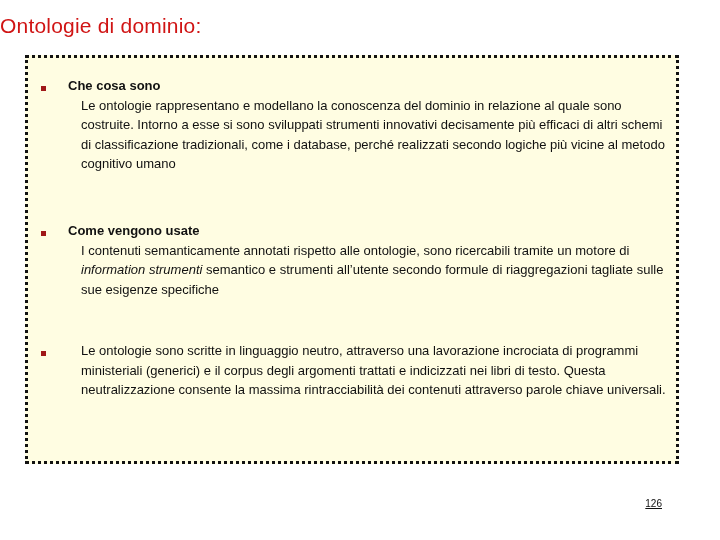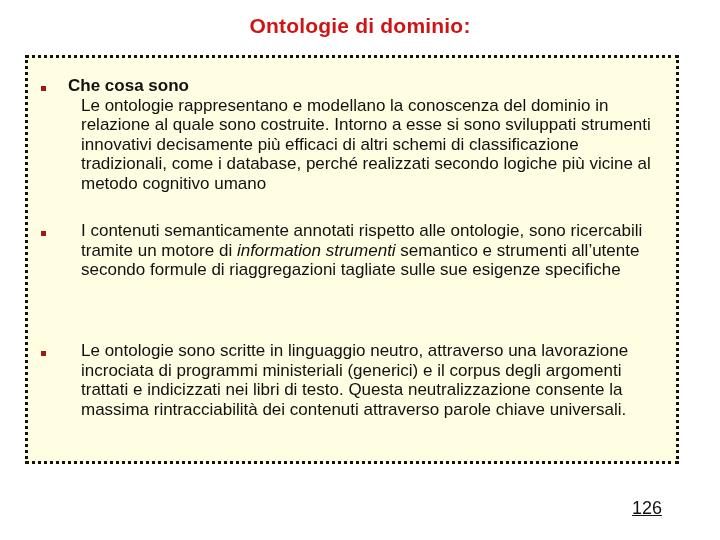--- a/index.html
+++ b/index.html
@@ -13,23 +13,22 @@
     body {
       position: relative;
       font-family: "Liberation Sans", sans-serif;
       color: #000;
     }
     .slide-title {
       position: absolute;
       top: 14px;
       left: 0;
       width: 720px;
-      text-align: center;
       font-size: 21px;
-      font-weight: bold;
+      font-weight: normal;
       color: #d01414;
       letter-spacing: 0.2px;
     }
     .content-box {
       position: absolute;
       left: 25px;
       top: 55px;
       width: 648px;
       height: 403px;
       background: #fffde2;
@@ -55,37 +54,37 @@
       left: 13px;
       top: 10px;
       width: 5px;
       height: 5px;
       background: #a01818;
     }
     .bullet-body {
       position: absolute;
       left: 40px;
       width: 600px;
-      font-size: 17px;
+      font-size: 13px;
       line-height: 19.6px;
       color: #111;
     }
     .bullet-heading {
       font-weight: bold;
       display: block;
     }
     .bullet-text {
       display: block;
       margin-left: 13px;
     }
     .page-number {
       position: absolute;
       right: 58px;
       top: 498px;
-      font-size: 18px;
+      font-size: 10px;
       color: #111;
       text-decoration: underline;
     }
   </style>
 </head>
 <body>
 
 <div class="slide-title">Ontologie di dominio:</div>
 
 <div class="content-box">
@@ -95,20 +94,21 @@
       <span class="bullet-marker"></span>
       <div class="bullet-body">
         <span class="bullet-heading">Che cosa sono</span>
         <span class="bullet-text">Le ontologie rappresentano e modellano la conoscenza del dominio in relazione al quale sono costruite. Intorno a esse si sono sviluppati strumenti innovativi decisamente più efficaci di altri schemi di classificazione tradizionali, come i database, perché realizzati secondo logiche più vicine al metodo cognitivo umano</span>
       </div>
     </li>
 
     <li class="bullet-item" style="top: 163px;">
       <span class="bullet-marker"></span>
       <div class="bullet-body">
+        <span class="bullet-heading">Come vengono usate</span>
         <span class="bullet-text"><span>I contenuti semanticamente annotati rispetto alle ontologie, sono ricercabili tramite un motore di </span><em>information strumenti</em><span> semantico e strumenti all’utente secondo formule di riaggregazioni tagliate sulle sue esigenze specifiche</span></span>
       </div>
     </li>
 
     <li class="bullet-item" style="top: 283px;">
       <span class="bullet-marker"></span>
       <div class="bullet-body">
         <span class="bullet-text">Le ontologie sono scritte in linguaggio neutro, attraverso una lavorazione incrociata di programmi ministeriali (generici) e il corpus degli argomenti trattati e indicizzati nei libri di testo. Questa neutralizzazione consente la massima rintracciabilità dei contenuti attraverso parole chiave universali.</span>
       </div>
     </li>

